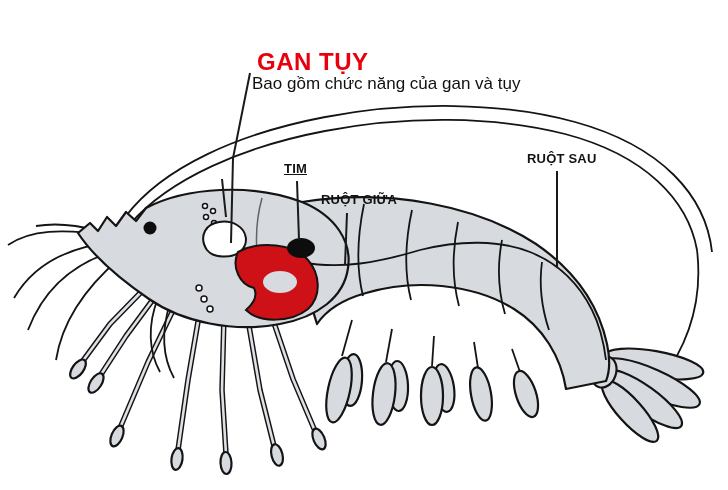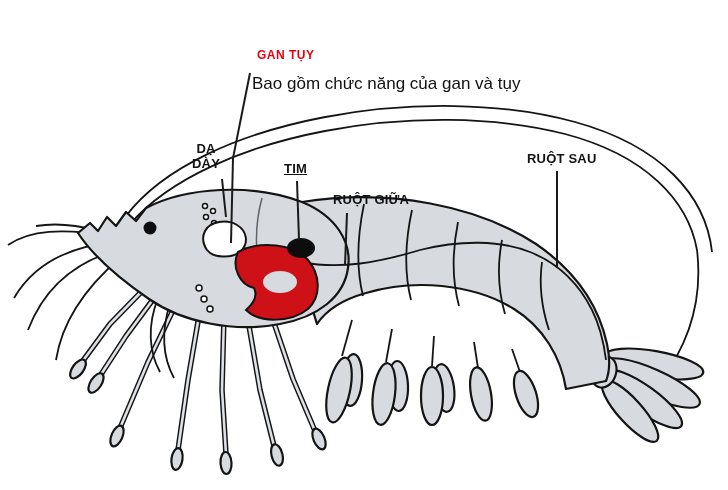--- a/index.html
+++ b/index.html
@@ -18,24 +18,24 @@
   .leader{fill:none;stroke:#1a1a1a;stroke-width:2;}
   .dot{fill:#ffffff;stroke:#141414;stroke-width:1.5;}
 
   
   .lbl{
     position:absolute;font-weight:bold;font-size:13px;color:#121212;
     letter-spacing:.2px;line-height:15px;white-space:nowrap;
   }
   .lbl-stomach{left:181px;top:141px;width:50px;text-align:center;white-space:normal;}
   .lbl-heart{left:284px;top:161px;text-decoration:underline;}
-  .lbl-midgut{left:321px;top:192px;margin-left:12px;}
+  .lbl-midgut{left:321px;top:192px;}
   .lbl-hindgut{left:511px;top:151px;margin-left:16px;}
   .title{
-    position:absolute;left:257px;top:48px;font-size:12px;font-weight:bold;
+    position:absolute;left:257px;top:48px;font-size:24px;font-weight:bold;
     color:#e8000d;letter-spacing:.5px;white-space:nowrap;
   }
   .subtitle{
     position:absolute;left:252px;top:74px;font-size:17px;color:#101010;white-space:nowrap;
   }
 </style>
 </head>
 <body>
 
 <div class="stage">
@@ -158,17 +158,16 @@
       <polyline class="leader" points="222,179 226,217"></polyline>
       <polyline class="leader" points="297,181 299,240"></polyline>
       <polyline class="leader" points="347,213 345,265"></polyline>
       <polyline class="leader" points="557,171 557,268"></polyline>
     </g>
   </svg>
 
   <div class="title">GAN TỤY</div>
   <div class="subtitle">Bao gồm chức năng của gan và tụy</div>
 
-  <div class="lbl lbl-stomach">DẠ DÀY</div>
   <div class="lbl lbl-heart">TIM</div>
   <div class="lbl lbl-midgut">RUỘT GIỮA</div>
   <div class="lbl lbl-hindgut">RUỘT SAU</div>
 </div>
 
 </body></html>

